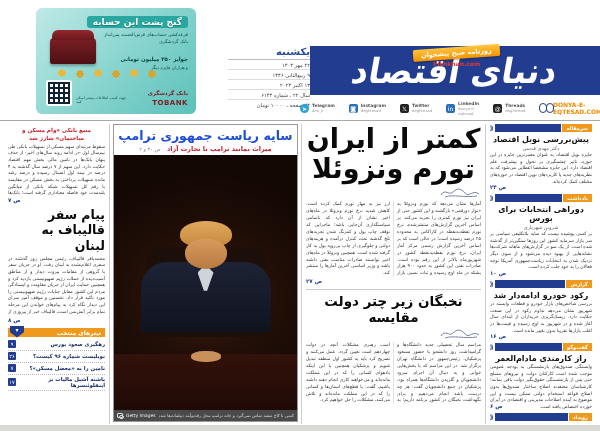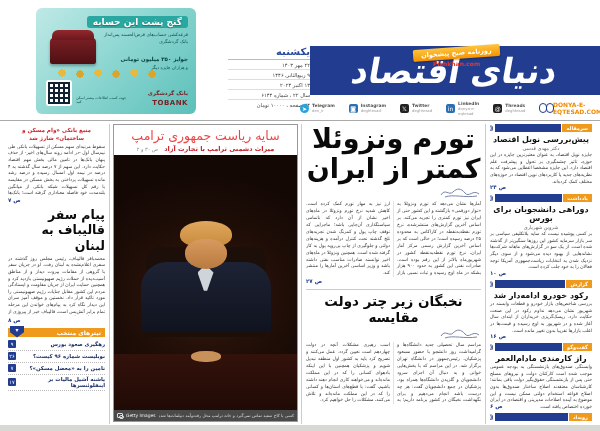--- a/index.html
+++ b/index.html
@@ -90,21 +90,21 @@
   .main-headline { font-size:27px; font-weight:bold; color:#0a0a0a; text-align:center; line-height:1.12; letter-spacing:-.5px; }
   .sig { display:block; margin:2px 0 1px auto; }
   .twocol { column-count:2; column-gap:7px; column-rule:1px solid #e2e2e2; font-size:4.6px; color:#333;
         text-align:justify; line-height:1.5; margin-top:3px; }
   .center-div { border-top:1px solid #ccc; margin:5px 0 3px; }
   .second-headline { font-size:13.5px; font-weight:bold; color:#0a0a0a; text-align:center; margin:2px 0 2px; }
 
   
   .photo-box { border:1px solid #999; height:298px; display:flex; flex-direction:column; background:#fff; }
   .p-head { padding:3px 4px 2px; text-align:center; }
-  .p-title { font-size:12.5px; font-weight:normal; color:#ef4444; }
+  .p-title { font-size:12.5px; font-weight:bold; color:#1d4ed8; }
   .p-sub { font-size:6.5px; font-weight:bold; color:#c81f2a; margin-top:2px; }
   .p-sub .p-page { color:#888; font-weight:normal; font-size:5px; margin-right:4px; }
   .photo-scene { flex:1; position:relative; background:radial-gradient(ellipse 140px 120px at 50% 55%, #3a1a10 0%, #200e07 55%, #140805 100%); overflow:hidden; }
   .chair { position:absolute; top:36%; left:50%; transform:translateX(-50%); width:120px; height:90px; background:#1c0f09; border-radius:14px 14px 0 0; }
   .hair { position:absolute; top:26%; left:50%; transform:translateX(-50%); width:52px; height:26px;
         background:linear-gradient(#e0a75e,#c78a3c); border-radius:55% 55% 45% 45%; }
   .face { position:absolute; top:33%; left:50%; transform:translateX(-50%); width:42px; height:30px;
         background:linear-gradient(#d99a5f,#b97a41); border-radius:45% 45% 50% 50%; }
   .suit { position:absolute; top:42%; left:50%; transform:translateX(-50%); width:130px; height:70px;
         background:linear-gradient(#1d2335,#10131f); border-radius:26px 26px 0 0; }
@@ -236,21 +236,21 @@
       <div class="s-body" style="max-height:31px;">جایزه نوبل اقتصاد، به عنوان معتبرترین جایزه در این حوزه، تاثیر چشمگیری بر تحول و پیشرفت علم اقتصاد دارد. این جایزه مشخصا اعطایی می‌شود که به نظریه‌های جدید یا کاربردهای نوین اقتصاد در حوزه‌های مختلف کمک کرده‌اند.</div>
       <div class="pageref">ص ۲۴</div>
     </div>
 
     <div class="s-article">
       <div class="tagrow">
           <span class="tag">یادداشت</span>
           <span class="tagbar"></span>
           <span class="quote-icon">⸨</span>
         </div>
-      <div class="s-title">دوراهی دانشجویان برای بورس</div>
+      <div class="s-title">دوراهی انتخابات برای بورس</div>
       <div class="s-author">شروین شهریاری</div>
       <div class="s-body" style="max-height:38px;">بر کسی پوشیده نیست که سایه بلاتکلیفی سیاسی بر سر بازار سرمایه کشور این روزها سنگین‌تر از گذشته شده است. از یک سو در گزارش‌های ماهانه شرکت‌ها نشانه‌هایی از بهبود دیده می‌شود و از سوی دیگر نزدیک شدن به انتخابات ریاست‌جمهوری آمریکا توجه فعالان را به خود جلب کرده است.</div>
       <div class="pageref">ص ۱۰</div>
     </div>
 
     <div class="s-article">
       <div class="tagrow">
           <span class="tag">گزارش</span>
           <span class="tagbar"></span>
           <span class="quote-icon">⸨</span>
@@ -276,43 +276,43 @@
           <span class="tag">رویداد</span>
           <span class="tagbar"></span>
           <span class="quote-icon">⸨</span>
         </div>
 
     </div>
   </div>
 
   <div class="col col-center">
     <div class="main-headline">
+      <div>کمتر از ایران</div>
       <div>تورم ونزوئلا</div>
-      <div>کمتر از ایران</div>
     </div>
     <svg class="sig" width="42" height="12" viewBox="0 0 42 12">
       <path d="M2 9 C6 2,10 10,14 6 S22 2,26 7 S34 3,40 8 M6 11 C14 8,26 12,38 10" fill="none" stroke="#7b86a8" stroke-width="1"></path>
     </svg>
     <div class="twocol" style="max-height:118px; overflow:hidden;">آمارها نشان می‌دهد که تورم ونزوئلا به «نوار دورقمی» بازگشته و این کشور حتی از ایران نیز تورم کمتری را تجربه می‌کند. بر اساس آخرین گزارش‌های منتشرشده، نرخ تورم نقطه‌به‌نقطه در کاراکاس به محدوده ۲۵ درصد رسیده است؛ در حالی است که بر اساس آخرین گزارش رسمی مرکز آمار ایران، نرخ تورم نقطه‌به‌نقطه کشور در شهریورماه بالاتر از این رقم بوده است. صادرات نفتی این کشور به حدود ۹۰۰ هزار بشکه در ماه اوج رسیده و ثبات نسبی بازار ارز نیز به مهار تورم کمک کرده است. کاهش شدید نرخ تورم ونزوئلا در ماه‌های اخیر نشان از آن دارد که ناتمامی سیاستگذاری آن‌جایی باشد؛ ماجرایی که توقف چاپ پول و کمرنگ شدن تجربه‌های تلخ گذشته تحت کنترل درآمده و هزینه‌های دولتی و جلوگیری از چاپ بی‌رویه پول به کار گرفته شده است. همچنین ونزوئلا در ماه‌های اخیر توانسته صادرات مناسب نفتی داشته باشد و وزیر اساسی آخرین آمارها را منتشر کند.</div>
     <div class="pageref">ص ۲۷</div>
     <div class="center-div"></div>
     <div class="second-headline">نخبگان زیر چتر دولت مقایسه</div>
     <svg class="sig" width="42" height="12" viewBox="0 0 42 12">
       <path d="M2 9 C6 2,10 10,14 6 S22 2,26 7 S34 3,40 8 M6 11 C14 8,26 12,38 10" fill="none" stroke="#7b86a8" stroke-width="1"></path>
     </svg>
     <div class="twocol" style="max-height:74px; overflow:hidden;">مراسم سال تحصیلی جدید دانشگاه‌ها و گرامیداشت روز دانشجو با حضور مسعود پزشکیان، رئیس‌جمهور در دانشگاه تهران برگزار شد. در این مراسم که با بخش‌هایی خوانی و به دنبال آن اجرای سرود دانشجویان و گلزیدن دانشگاه‌ها همراه بود، پزشکیان در جمع دانشجویان گفت: هر چه درست باشد انجام می‌دهیم و برای نگهداشت نخبگان در کشور برنامه داریم؛ به اسب رهبری مشکلات آنچه در دولت چهاردهم است تعیین گردد. عمل می‌کنند و تصریح کرد باید به کشور اول منطقه تبدیل شویم و پزشکیان همچنین با این اینکه بادهوای کسانی را که در این مملکت مانده‌اند و می‌خواهند کاری انجام دهند داشته باشیم، گفت: با قطع‌های استان‌ها و کسانی را که در این مملکت مانده‌اند و تلاش می‌کنند، مشکلات را حل خواهیم کرد.</div>
 
   </div>
 
   <div class="col col-photo">
     <div class="photo-box">
       <div class="p-head">
         <div class="p-title">سایه ریاست جمهوری ترامپ</div>
         <div class="p-sub">
-          <span>میراث دشمنی ترامپ با تجارت آزاد</span>
+          <span>میراث بمانند ترامپ با تجارت آزاد</span>
           <span class="p-page">ص ۳۰ و ۲</span>
         </div>
       </div>
       <div class="photo-scene">
         <div class="chair"></div>
         <div class="suit"></div>
         <div class="shirt"></div>
         <div class="hair"></div>
         <div class="face"></div>
         <div class="table"></div>

